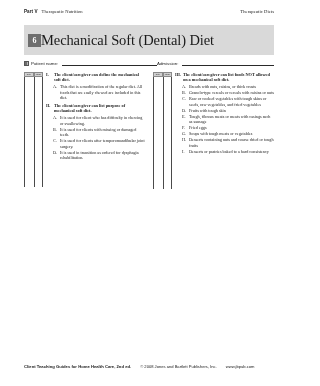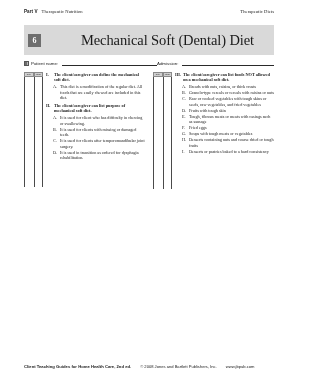--- a/index.html
+++ b/index.html
@@ -76,21 +76,21 @@
     font-family: "Liberation Serif", serif;
     font-weight: bold;
     font-size: 8px;
     display: flex;
     align-items: center;
     justify-content: center;
     flex: 0 0 auto;
   }
   .title-text {
     flex: 1 1 auto;
-    text-align: right;
+    text-align: left;
     font-family: "Liberation Serif", serif;
     font-size: 14.5px;
     letter-spacing: -0.1px;
     padding-right: 20px;
     white-space: nowrap;
   }
 
   
   .idline {
     position: absolute;

